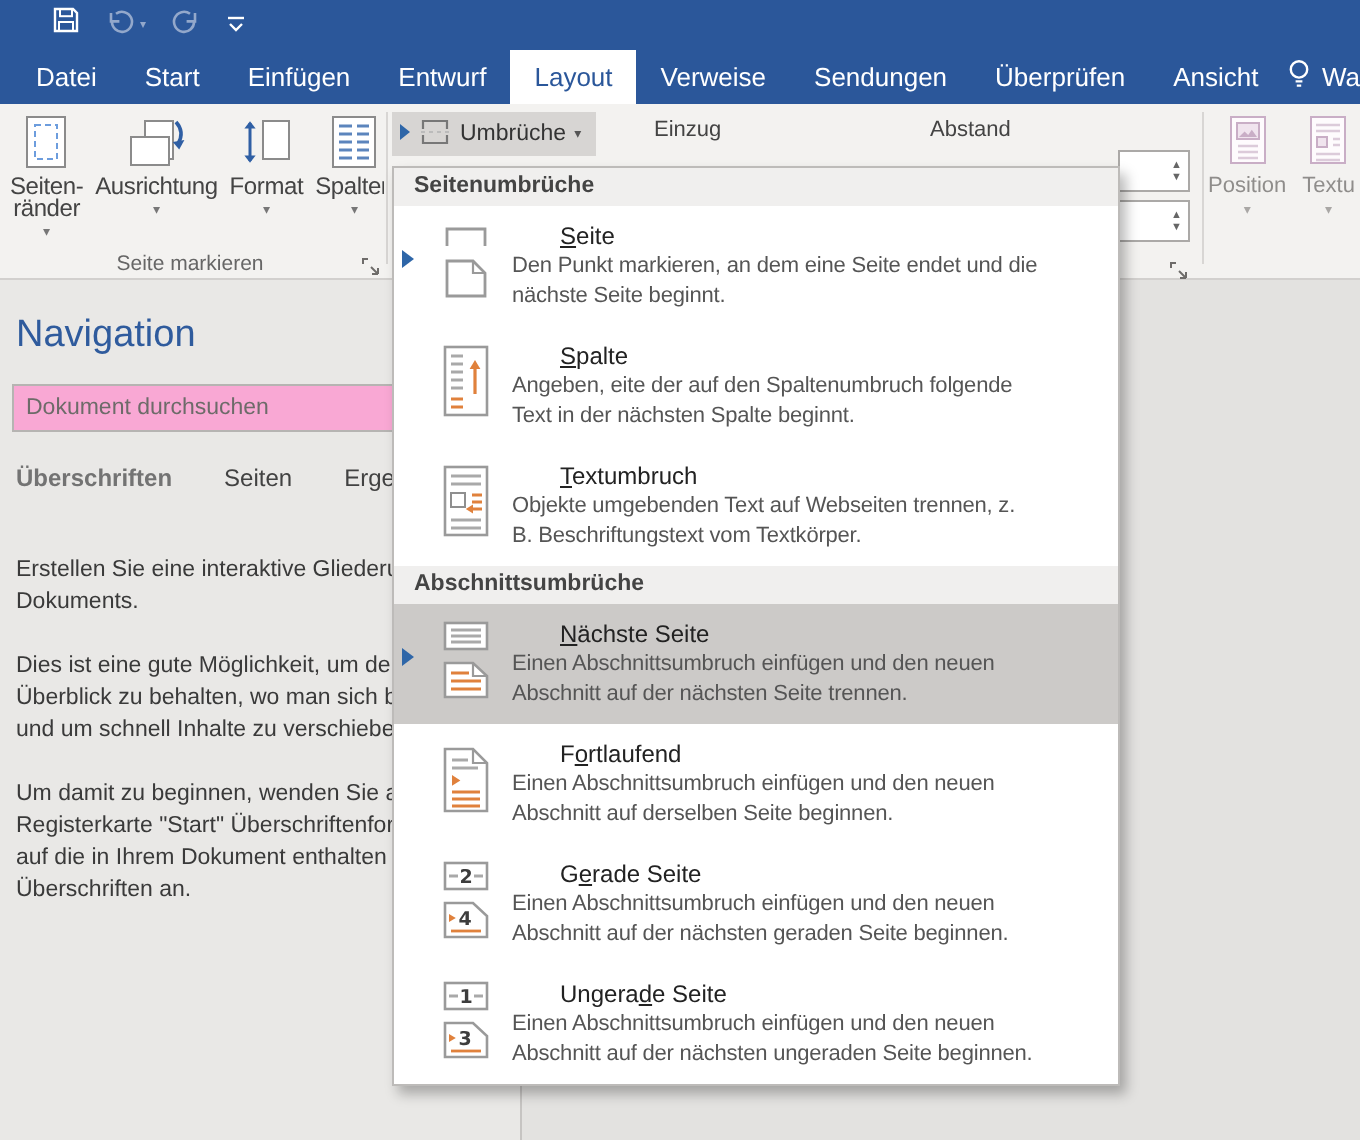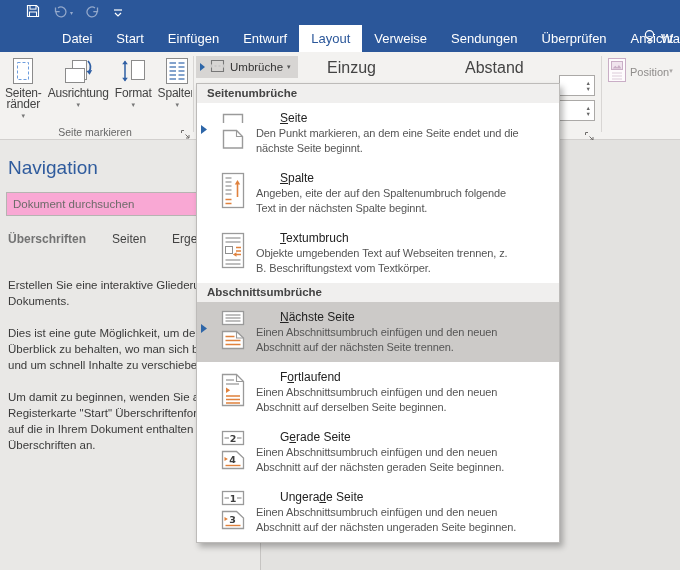--- a/index.html
+++ b/index.html
@@ -7,42 +7,42 @@
   .app{position:relative;width:680px;height:570px;overflow:hidden;background:#e4e3e1;}
 
   
   .titlebar{position:absolute;left:0;top:0;width:680px;height:25px;background:#2b579a;}
   .qat{position:absolute;left:26px;top:4px;display:flex;align-items:center;gap:13px;height:17px;}
   .qat .qbtn{display:flex;align-items:center;gap:2px;}
   .mini-arrow{font-size:6px;color:#93a8cb;}
 
   
   .tabrow{position:absolute;left:0;top:25px;width:680px;height:27px;background:#2b579a;}
-  .tabs{display:flex;align-items:center;height:27px;padding-left:6px;margin-left:44px;}
+  .tabs{display:flex;align-items:center;height:27px;padding-left:6px;}
   .rtab{padding:0 12px;line-height:27px;font-size:13px;color:#fff;white-space:nowrap;}
   .rtab.active{background:#ffffff;color:#2b579a;}
   .tellme{position:absolute;right:0px;top:0;height:27px;display:flex;align-items:center;gap:5px;color:#fff;font-size:13px;padding-right:0px;}
 
   
   .ribbon{position:absolute;left:0;top:52px;width:680px;height:87px;background:#f3f2f0;border-bottom:1px solid #d2d0ce;}
   .bigbtns{position:absolute;left:2px;top:4px;width:190px;display:flex;overflow:hidden;}
   .bigbtn{display:flex;flex-direction:column;align-items:center;padding:0 3px;}
   .bigbtn .ic{height:30px;display:flex;align-items:flex-start;}
   .blab{font-size:12px;letter-spacing:-0.2px;color:#444;text-align:center;line-height:11px;margin-top:2px;}
   .drop{font-size:7px;color:#777;margin-top:2px;}
   .group-label{position:absolute;left:0;top:74px;width:190px;text-align:center;font-size:10.5px;color:#666;}
   .vdiv{position:absolute;top:4px;height:76px;width:1px;background:#d8d6d4;}
   .launcher{position:absolute;width:11px;height:11px;}
   .breaks-btn{position:absolute;left:196px;top:4px;height:22px;display:flex;align-items:center;gap:4px;padding:0 7px 0 4px;background:#d7d5d3;font-size:11.5px;color:#333;}
   .breaks-btn .drop{margin:0;font-size:7px;color:#555;}
-  .rlabel{position:absolute;top:7px;font-size:16px;color:#444;}
+  .rlabel{position:absolute;top:7px;font-size:11px;color:#444;}
   .spin{position:absolute;left:559px;width:36px;height:21px;background:#fff;border:1px solid #aba9a7;display:flex;flex-direction:column;align-items:flex-end;justify-content:center;padding-right:3px;box-sizing:border-box;}
   .sar{font-size:5.5px;line-height:6px;color:#666;}
   .arrange{position:absolute;left:604px;top:4px;display:flex;gap:8px;}
-  .arrbtn{display:flex;flex-direction:row;align-items:center;}
+  .arrbtn{display:flex;flex-direction:column;align-items:center;}
   .arrbtn .alab{font-size:11px;color:#8f8d8b;margin-top:3px;white-space:nowrap;}
   .arrbtn .drop{color:#a9a7a5;}
 
   
   .navpane{position:absolute;left:0;top:140px;width:260px;height:430px;background:#e9e8e6;overflow:hidden;}
   .navtitle{position:absolute;left:8px;top:17px;font-size:19px;color:#2f5b9d;}
   .navsearch{position:absolute;left:6px;top:52px;width:248px;height:24px;background:#f9a8d4;border:1px solid #b6b4b2;box-sizing:border-box;}
   .navsearch input{width:100%;height:100%;border:none;outline:none;font-size:11.5px;padding:0 6px;color:#555;background:transparent;font-family:inherit;}
   .navsearch input::placeholder{color:#6d6b69;opacity:1;}
   .navtabs{position:absolute;left:8px;top:92px;display:flex;gap:26px;font-size:12px;color:#424242;white-space:nowrap;}

